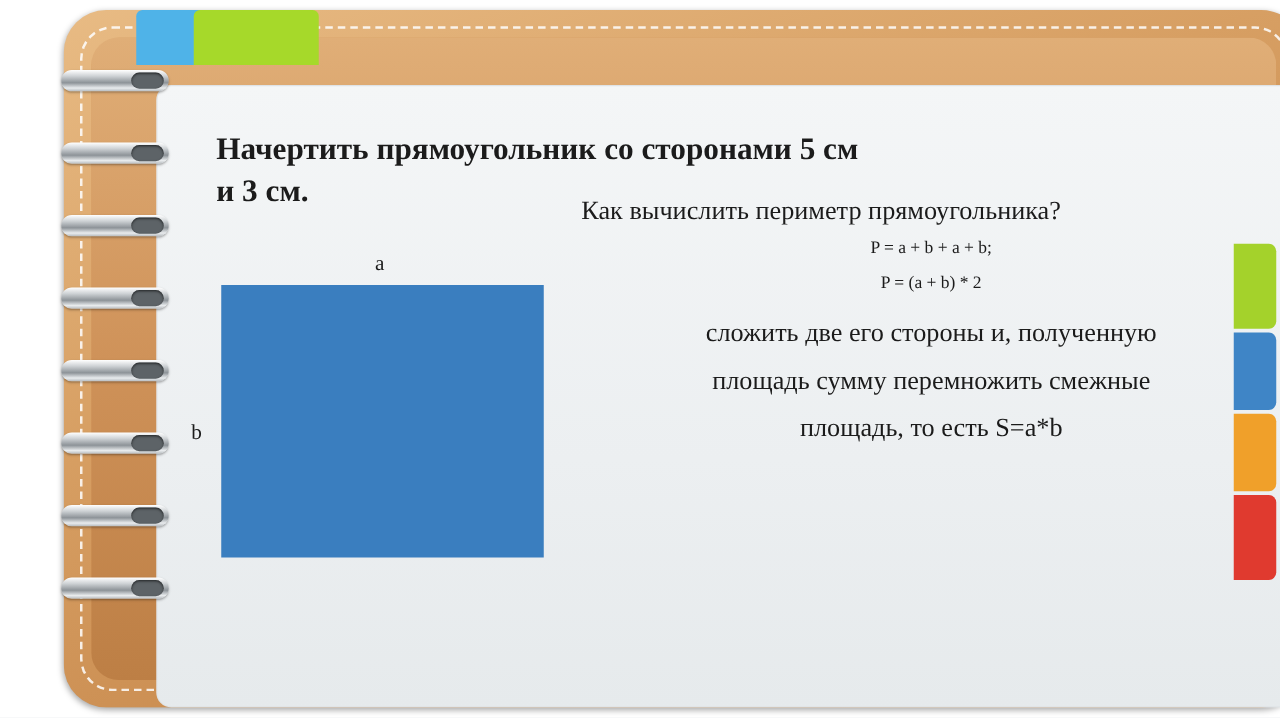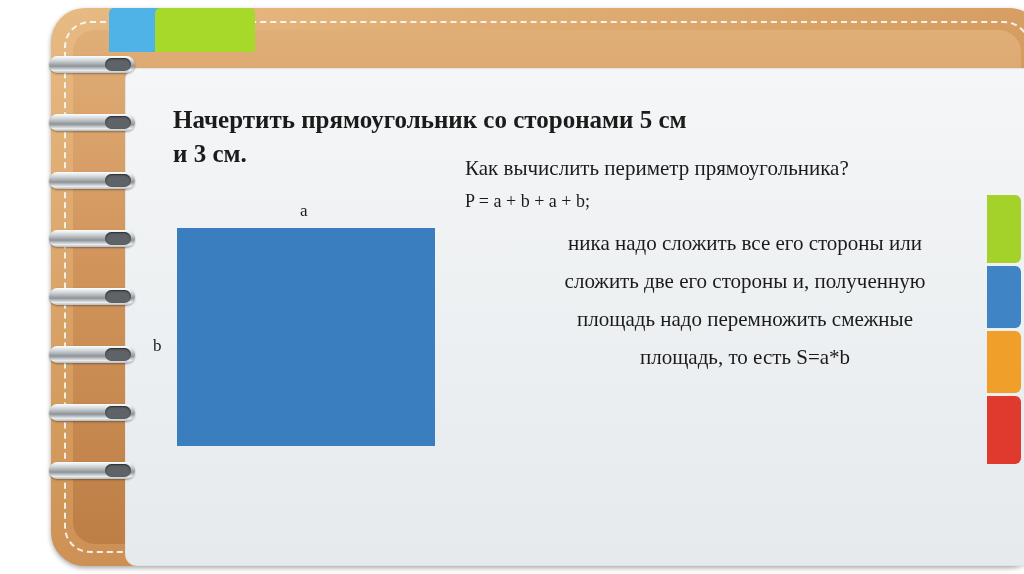--- a/index.html
+++ b/index.html
@@ -125,22 +125,23 @@
     left:340px; top:88px;
     width:560px;
   }
   .q-line{
     font-size:21px;
     color:#1b1b1b;
     text-align:left;
     margin-bottom:10px;
   }
   .f-line{
-    font-size:18px;
-    color:#1b1b1b;
+    font-size:14px;
+    color:#1b1b1b;
+    text-align:center;
     margin-bottom:12px;
   }
   .p-line{
     font-size:21px;
     color:#1b1b1b;
     line-height:38px;
     text-align:center;
   }
   .p-line.first{text-align:left;}
   .para{
@@ -166,24 +167,24 @@
 
       <h1 id="title">Начертить прямоугольник со сторонами 5 см и 3 см.</h1>
 
       <span id="shape-label-a">a</span>
       <span id="shape-label-b">b</span>
       <div id="rectangle"></div>
 
       <div id="right-col">
         <div class="q-line">Как вычислить периметр прямоугольника?</div>
         <div class="f-line">P = a + b + a + b;</div>
+        <div class="f-line">P = (a + b) * 2</div>
         <div class="para">
-          <div class="p-line">ника надо сложить все его стороны или</div>
           <div class="p-line">сложить две его стороны и, полученную</div>
-          <div class="p-line">площадь надо перемножить смежные</div>
+          <div class="p-line">площадь сумму перемножить смежные</div>
           <div class="p-line">площадь, то есть S=a*b</div>
         </div>
       </div>
 
     </div>
   </div>
 
   <div class="ring" style="top:48px;">
     <div class="bar"></div>
       <div class="hole"></div>

